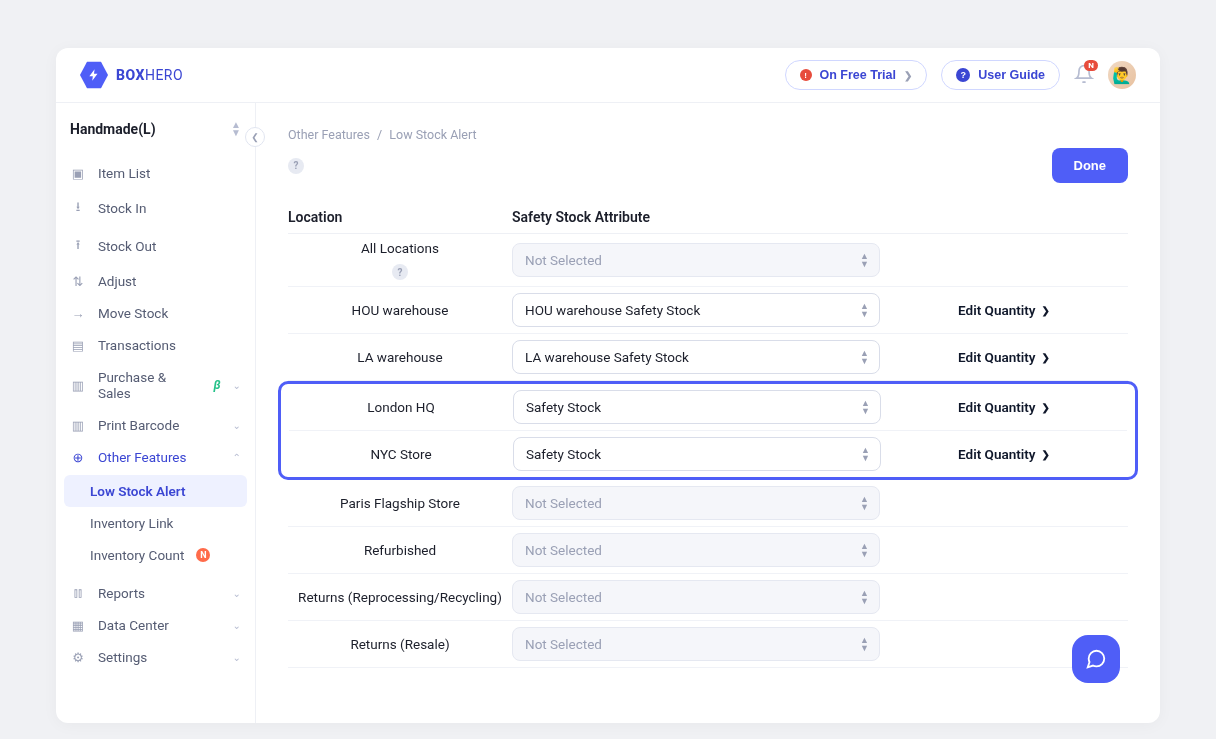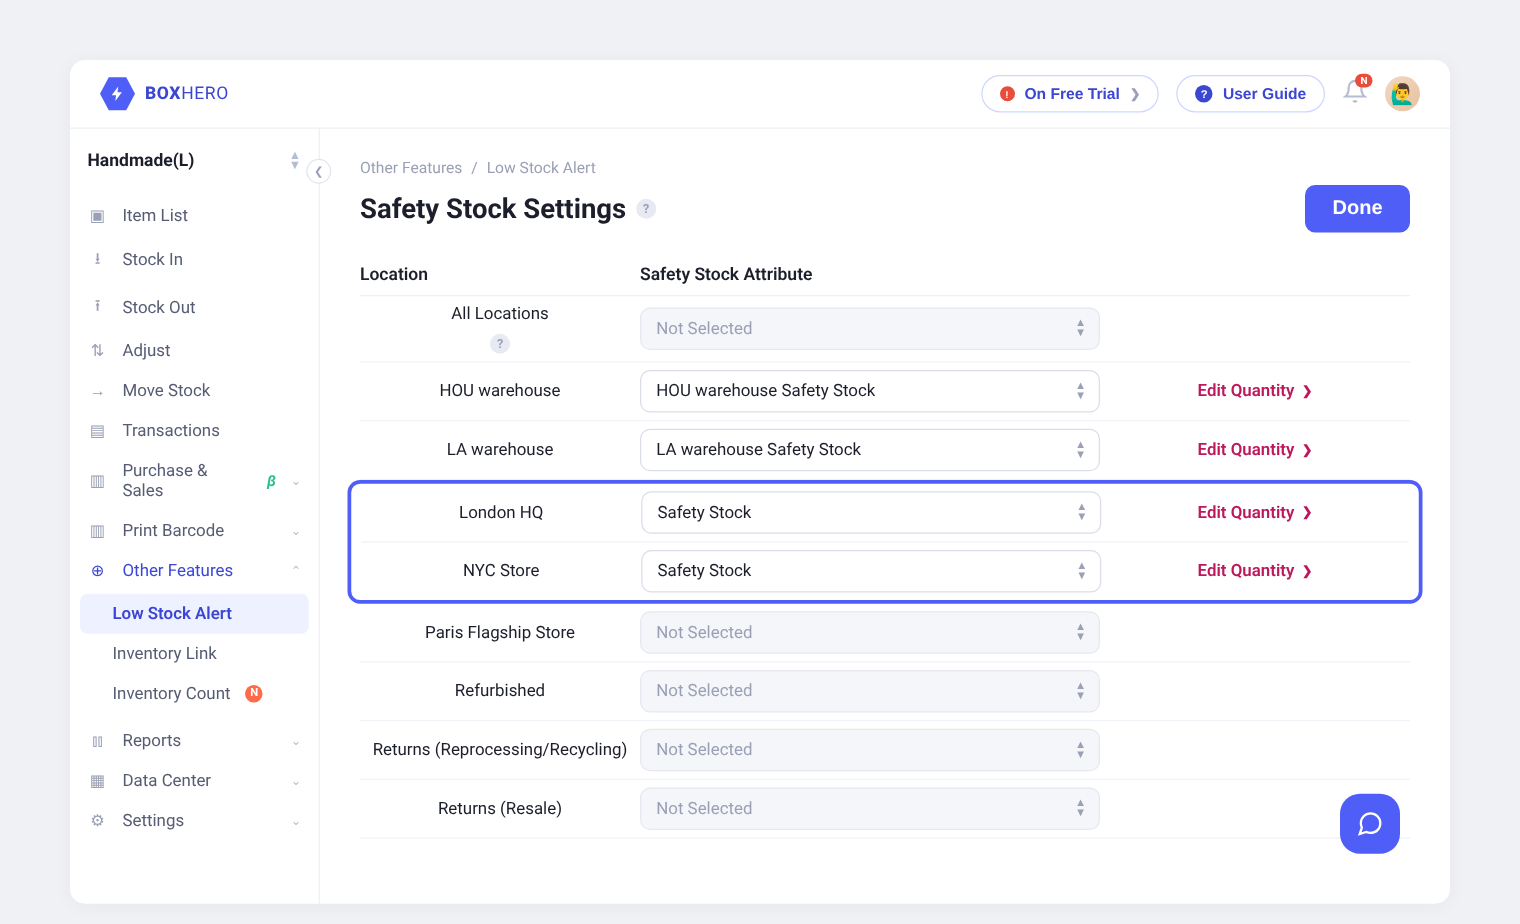--- a/index.html
+++ b/index.html
@@ -97,42 +97,42 @@
   .sub-item.selected { background:#eef1ff; color:#3b46d3; font-weight:600; margin:0 8px; padding-left:26px; }
   .beta { color:#27c28a; font-style:italic; font-weight:700; font-size:12px; }
   .new-badge { width:14px; height:14px; background:#ff6b4a; color:#fff; border-radius:50%; display:inline-flex; align-items:center; justify-content:center; font-size:9px; font-weight:700; }
 
   
   .main { flex:1; padding:24px 32px 40px 32px; }
   .crumbs { color:#9aa0b5; font-size:12.5px; margin-bottom:6px; }
   .page-head { display:flex; align-items:center; justify-content:space-between; margin-bottom:18px; }
   .page-title { font-size:22px; font-weight:700; display:flex; align-items:center; gap:8px; }
   .help-dot { width:16px; height:16px; border-radius:50%; background:#e7eaf2; color:#9aa0b5; font-size:10px; font-weight:700; display:inline-flex; align-items:center; justify-content:center; }
-  .primary-btn { background:#4f5ef7; color:#fff; border:none; padding:10px 22px; border-radius:8px; font-weight:600; font-size:16px; cursor:pointer; }
+  .primary-btn { background:#4f5ef7; color:#fff; border:none; padding:10px 22px; border-radius:8px; font-weight:600; font-size:13px; cursor:pointer; }
 
   .col-headers { display:flex; font-size:14px; font-weight:600; border-bottom:1px solid #eef0f5; padding:8px 0; }
   .col-location { width:224px; }
   .col-attr { width:320px; }
 
   .row { display:flex; align-items:center; border-bottom:1px solid #f0f2f7; padding:6px 0; }
   .row .loc { width:224px; font-size:13.5px; display:flex; align-items:center; gap:8px;flex-direction:column; }
   .row .attr { width:368px; }
   .row .act { flex:1; text-align:center; }
 
   .select {
     border:1px solid #d9dde9; border-radius:8px;
     padding:8px 30px 8px 12px;
     font-size:13.5px; position:relative; background:#fff;
     display:flex; align-items:center; justify-content:space-between;
     cursor:pointer;
   }
   .select.disabled { background:#f5f6fa; color:#9aa0b5; border-color:#e5e8f1; }
   .select .updn { position:absolute; right:10px; color:#9aa0b5; font-size:9px; line-height:8px; display:flex; flex-direction:column; gap:0px; }
 
-  .edit-link { color:#be185d; font-weight:600; font-size:13.5px; cursor:pointer; display:inline-flex; align-items:center; gap:6px; }
+  .edit-link { color:#0f172a; font-weight:600; font-size:13.5px; cursor:pointer; display:inline-flex; align-items:center; gap:6px; }
   .edit-link .chv { font-size:10px; }
 
   .highlight-box {
     border:3px solid #4f5ef7; border-radius:10px;
     padding:0 8px; margin:0 -10px;
   }
   .highlight-box .row:last-child { border-bottom:none; }
 
   
   .chat-fab {
@@ -264,21 +264,20 @@
 
     <div class="main">
       <div class="crumbs">
         <span>Other Features</span>
         <span style="margin:0 4px;">/</span>
         <span>Low Stock Alert</span>
       </div>
 
       <div class="page-head">
         <h1 class="page-title">
-          <span>Safety Stock Settings</span>
           <span class="help-dot">?</span>
         </h1>
         <button class="primary-btn">Done</button>
       </div>
 
       <div class="col-headers">
         <div class="col-location">Location</div>
         <div class="col-attr">Safety Stock Attribute</div>
       </div>
 

